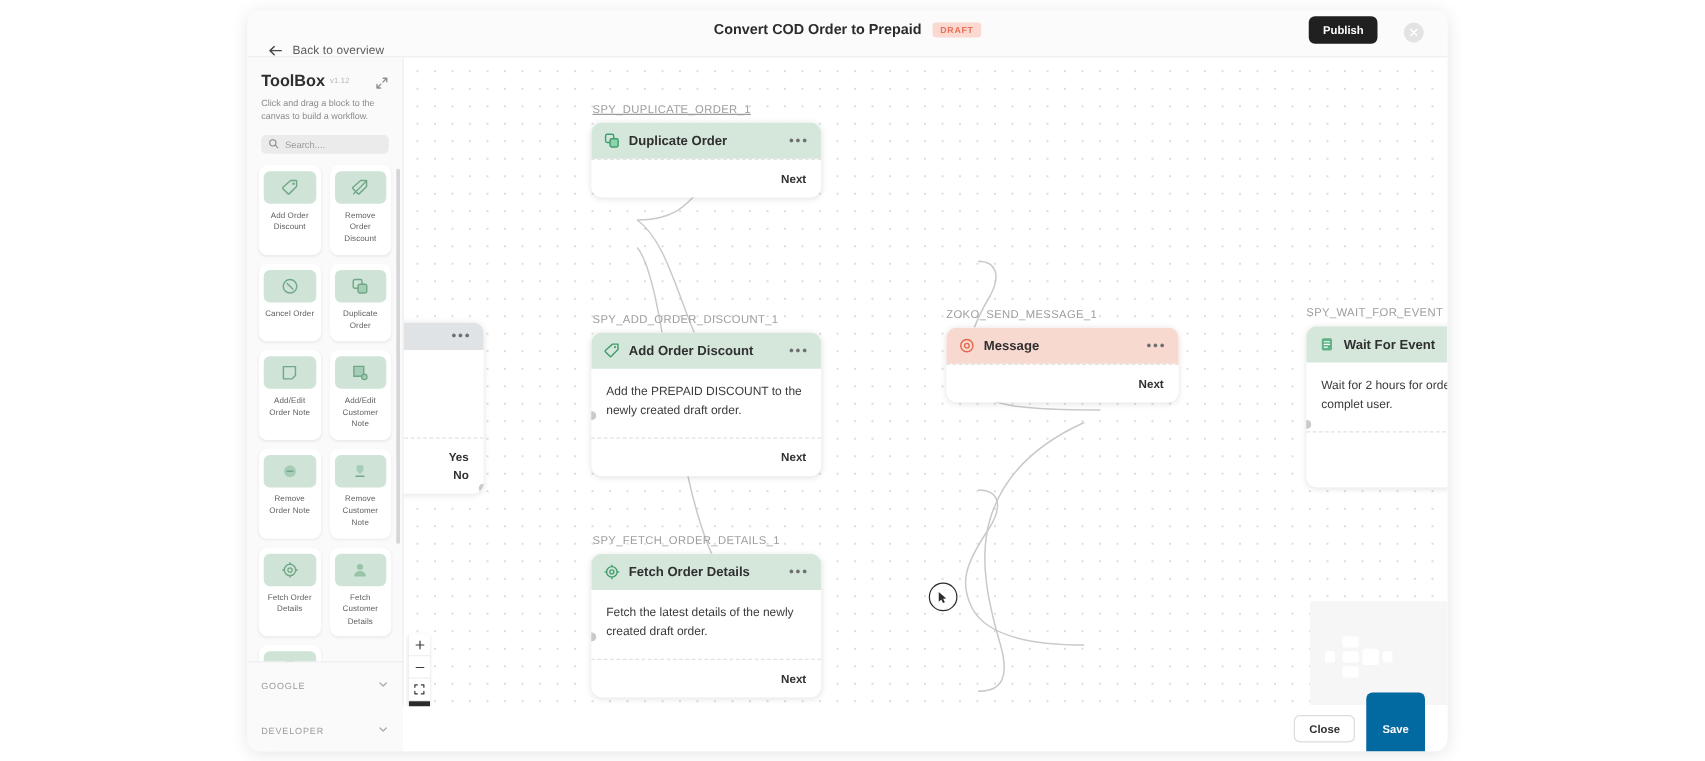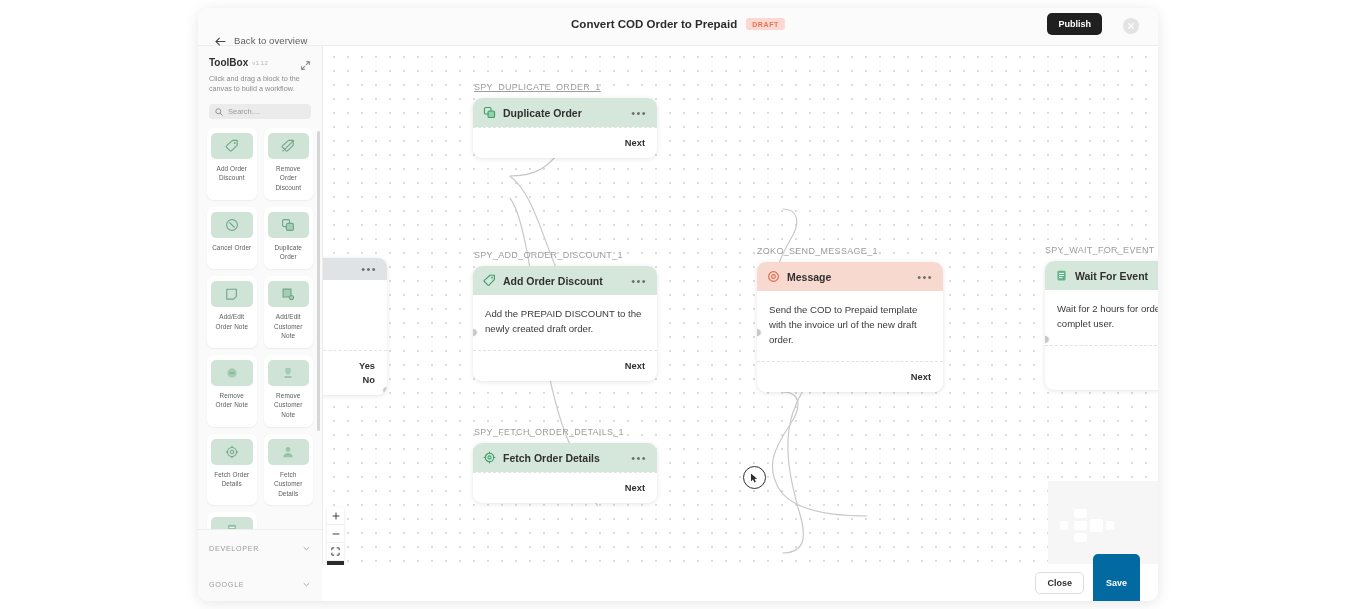--- a/index.html
+++ b/index.html
@@ -28,21 +28,21 @@
                 background:#e3e3e3;display:flex;align-items:center;justify-content:center;cursor:pointer;}
   .close-circle svg{display:block;}
 
   
   #appbody{position:relative;height:556px;display:flex;}
 
   
   #sidebar{position:relative;width:124px;background:#fafafa;border-right:1px solid #ececec;display:flex;flex-direction:column;}
   .tb-head{padding:11px 11px 0 11px;}
   .tb-title-row{display:flex;align-items:center;}
-  .tb-title{font-size:10px;font-weight:bold;color:#2f2f2f;text-align:center;}
+  .tb-title{font-size:13px;font-weight:bold;color:#2f2f2f;text-align:center;}
   .tb-ver{font-size:6px;color:#b4b4b4;margin-left:4px;letter-spacing:.2px;}
   .tb-expand{margin-left:auto;width:11px;height:11px;cursor:pointer;}
   .tb-sub{margin-top:6px;font-size:7.2px;line-height:1.45;color:#8c8c8c;}
   .tb-search{margin:9px 11px 0 11px;height:15px;background:#ebebeb;border-radius:4px;display:flex;align-items:center;
              gap:5px;padding:0 6px;cursor:text;}
   .tb-search .ph{font-size:7.5px;color:#9a9a9a;}
 
   .blocks-scroll{flex:1;overflow:hidden;padding:9px 9px 0 9px;position:relative;}
   .blocks-grid{display:grid;grid-template-columns:1fr 1fr;gap:7px;}
   .blk{background:#ffffff;border-radius:7px;box-shadow:0 1px 2px rgba(0,0,0,.06);padding:5px 4px 7px;
@@ -275,29 +275,29 @@
                   </svg>
               </div>
 
             </div>
           </div>
           <div class="sb-scrollbar"></div>
         </div>
 
         <div class="tb-sections">
           <div class="tb-sec">
-            <span class="tb-sec-label">DEVELOPER</span>
+            <span class="tb-sec-label">GOOGLE</span>
             <span class="tb-sec-chev">
               <svg width="9" height="9" viewBox="0 0 10 10">
                   <path d="M2.2 3.8 5 6.5l2.8-2.7" fill="none" stroke="#a8a8a8" stroke-width="1.1" stroke-linecap="round" stroke-linejoin="round"></path>
                 </svg>
             </span>
           </div>
           <div class="tb-sec">
-            <span class="tb-sec-label">GOOGLE</span>
+            <span class="tb-sec-label">DEVELOPER</span>
             <span class="tb-sec-chev">
               <svg width="9" height="9" viewBox="0 0 10 10">
                   <path d="M2.2 3.8 5 6.5l2.8-2.7" fill="none" stroke="#a8a8a8" stroke-width="1.1" stroke-linecap="round" stroke-linejoin="round"></path>
                 </svg>
             </span>
           </div>
         </div>
       </div>
 
       <div id="canvas">
@@ -378,40 +378,40 @@
                   <circle cx="8" cy="8" r="5.2" fill="none" stroke="#3f9e6b" stroke-width="1.4"></circle>
                   <circle cx="8" cy="8" r="2" fill="none" stroke="#3f9e6b" stroke-width="1.3"></circle>
                   <g stroke="#3f9e6b" stroke-width="1.3" stroke-linecap="round">
                     <path d="M8 1.3v1.4M8 13.3v1.4M1.3 8h1.4M13.3 8h1.4"></path>
                   </g>
                 </svg>
             </span>
             <span class="node-hd-title">Fetch Order Details</span>
             <span class="node-dots">•••</span>
           </div>
+          <div class="node-body">Fetch the latest details of the newly created draft order.</div>
           <div class="node-foot">
             <div class="row">Next</div>
           </div>
           <span class="port" style="left:-4px;top:62px;"></span>
           <span class="port" style="right:-4px;top:113px;"></span>
         </div>
 
         <span class="node-tag" style="left:434px;top:200px;">ZOKO_SEND_MESSAGE_1</span>
         <div class="node" style="left:434px;top:216px;width:186px;">
           <div class="node-hd pink">
             <span class="node-hd-ico">
               <svg width="13" height="13" viewBox="0 0 16 16">
                   <circle cx="8" cy="8" r="6" fill="none" stroke="#e2684a" stroke-width="1.4"></circle>
                   <circle cx="8" cy="8" r="2.3" fill="none" stroke="#e2684a" stroke-width="1.3"></circle>
                 </svg>
             </span>
             <span class="node-hd-title">Message</span>
             <span class="node-dots">•••</span>
           </div>
-          <div class="node-body">Send the COD to Prepaid template with the invoice url of the new draft order.</div>
           <div class="node-foot">
             <div class="row">Next</div>
           </div>
           <span class="port" style="left:-4px;top:66px;"></span>
           <span class="port" style="right:-4px;top:128px;"></span>
         </div>
 
         <span class="node-tag" style="left:722px;top:199px;">SPY_WAIT_FOR_EVENT</span>
         <div class="node" style="left:722px;top:215px;width:186px;">
           <div class="node-hd green">

